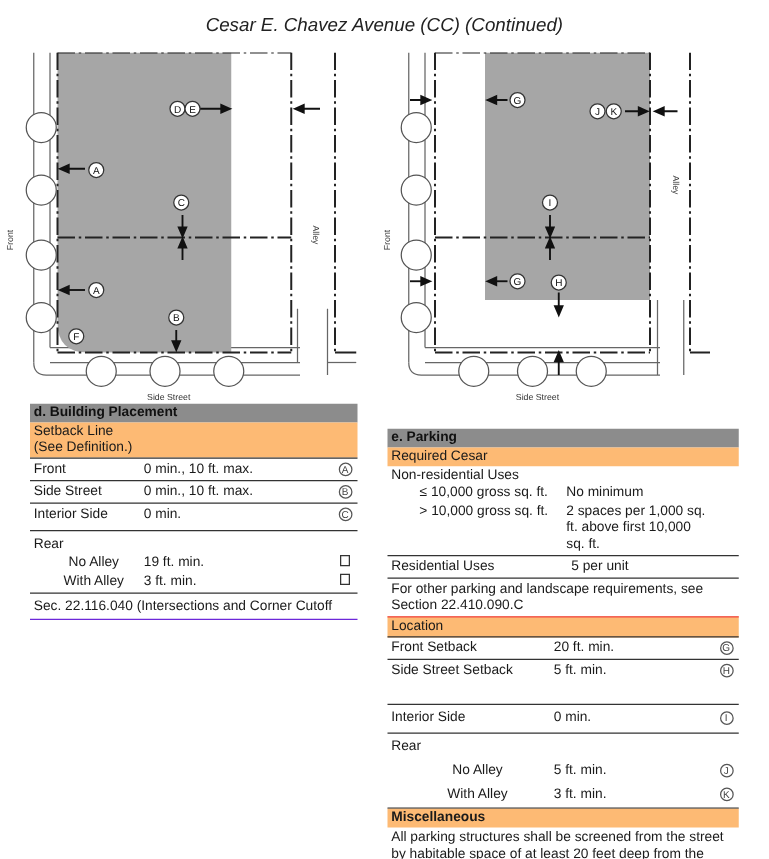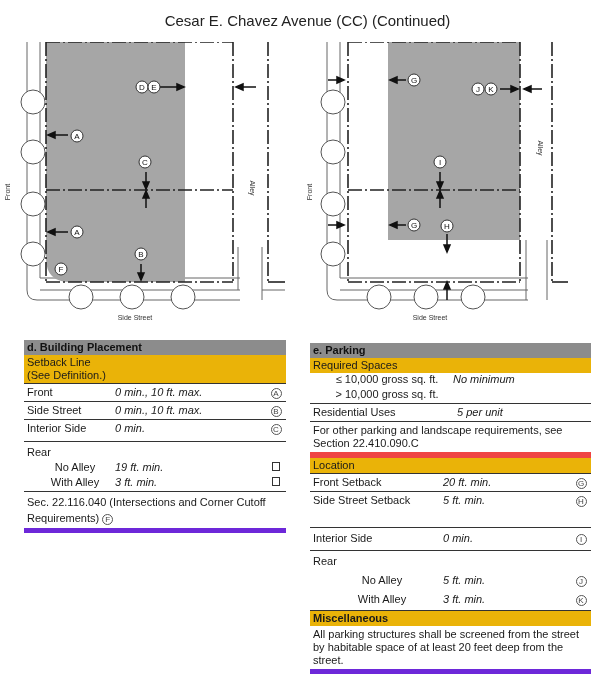--- a/index.html
+++ b/index.html
@@ -1,33 +1,33 @@
 <!DOCTYPE html>
 <html><head>
 <meta charset="utf-8">
 <style>
   * { box-sizing: border-box; margin: 0; padding: 0; }
   body { width: 615px; height: 687px; background: #ffffff; font-family: "Liberation Sans", sans-serif; color: #1a1a1a; position: relative; overflow: hidden; }
-  .title { position: absolute; top: 12px; left: 0; width: 615px; text-align: center; font-size: 15px; color: #222; }
+  .title { position: absolute; top: 12px; left: 0; width: 615px; text-align: center; font-size: 15px; color: #222; font-style: italic; }
   .diagram { position: absolute; }
   #diagL { left: 0; top: 42px; width: 300px; height: 290px; }
   #diagR { left: 300px; top: 42px; width: 315px; height: 290px; }
   .sec { position: absolute; font-size: 11px; line-height: 13px; }
-  #secD { left: 24px; top: 340px; width: 262px; }
+  #secD { left: 24px; top: 323px; width: 262px; }
   #secE { left: 310px; top: 343px; width: 281px; }
   .hdr { background: #8c8c8c; font-weight: bold; color: #111; padding: 1px 3px; font-size: 11px; }
-  .sub { background: #eab308; padding: 1px 3px; }
+  .sub { background: #fdba74; padding: 1px 3px; }
   .row { display: flex; padding: 2px 3px; border-bottom: 1px solid #333; align-items: flex-start; }
   .row.nb { border-bottom: none; }
   .row .c1 { width: 88px; }
-  .row .c2 { flex: 1; font-style: italic; }
+  .row .c2 { flex: 1; }
   .row .c3 { width: 14px; text-align: center; font-size: 10px; color: #444; }
   #secE .row .c1 { width: 130px; }
   .ind { padding-left: 8px; text-align: center; }
-  .note { padding: 2px 3px; border-bottom: 5px solid #6d28d9; }
+  .note { padding: 2px 3px; border-bottom: 1px solid #6d28d9; }
   .circ { display: inline-block; width: 11px; height: 11px; border: 1px solid #555; border-radius: 50%; font-size: 8px; line-height: 9px; text-align: center; color: #444; }
   .sq { display: inline-block; width: 8px; height: 9px; border: 1px solid #333; }
 </style>
 </head>
 <body>
 
 <div class="title">Cesar E. Chavez Avenue (CC) (Continued)</div>
 
 <svg id="diagL" class="diagram" viewBox="0 0 300 290">
 
@@ -198,40 +198,41 @@
     <span class="c2">19 ft. min.</span>
     <span class="c3"><span class="sq"></span></span>
   </div>
   <div class="row" style="padding-top:0">
     <span class="c1 ind">With Alley</span>
     <span class="c2">3 ft. min.</span>
     <span class="c3"><span class="sq"></span></span>
   </div>
   <div class="note" style="line-height:16px">
     <div>Sec. 22.116.040 (Intersections and Corner Cutoff</div>
-    <div><span>Requirements)</span> <span class="circ">F</span></div>
   </div>
 </div>
 
 <div id="secE" class="sec">
   <div class="hdr">e.  Parking</div>
-  <div class="sub">Required Spaces</div>
+  <div class="sub">Required Cesar</div>
+  <div style="padding:1px 3px">Non-residential Uses</div>
   <div class="row nb" style="padding-top:0">
     <span class="c1 ind" style="width:140px">≤ 10,000 gross sq. ft.</span>
     <span class="c2">No minimum</span>
   </div>
   <div class="row" style="padding-top:0">
     <span class="c1 ind" style="width:140px">&gt; 10,000 gross sq. ft.</span>
+    <span class="c2" style="padding-right:20px">2 spaces per 1,000 sq. ft. above first 10,000 sq. ft.</span>
   </div>
   <div class="row">
     <span class="c1" style="width:144px">Residential Uses</span>
     <span class="c2">5 per unit</span>
   </div>
   <div class="note" style="border-bottom:none">For other parking and landscape requirements, see Section 22.410.090.C</div>
-  <div class="sub" style="border-top:6px solid #ef4444;border-bottom:1px solid #333">Location</div>
+  <div class="sub" style="border-top:1px solid #ef4444;border-bottom:1px solid #333">Location</div>
   <div class="row">
     <span class="c1">Front Setback</span>
     <span class="c2">20 ft. min.</span>
     <span class="c3"><span class="circ">G</span></span>
   </div>
   <div class="row" style="padding-bottom:20px">
     <span class="c1">Side Street Setback</span>
     <span class="c2">5 ft. min.</span>
     <span class="c3"><span class="circ">H</span></span>
   </div>

